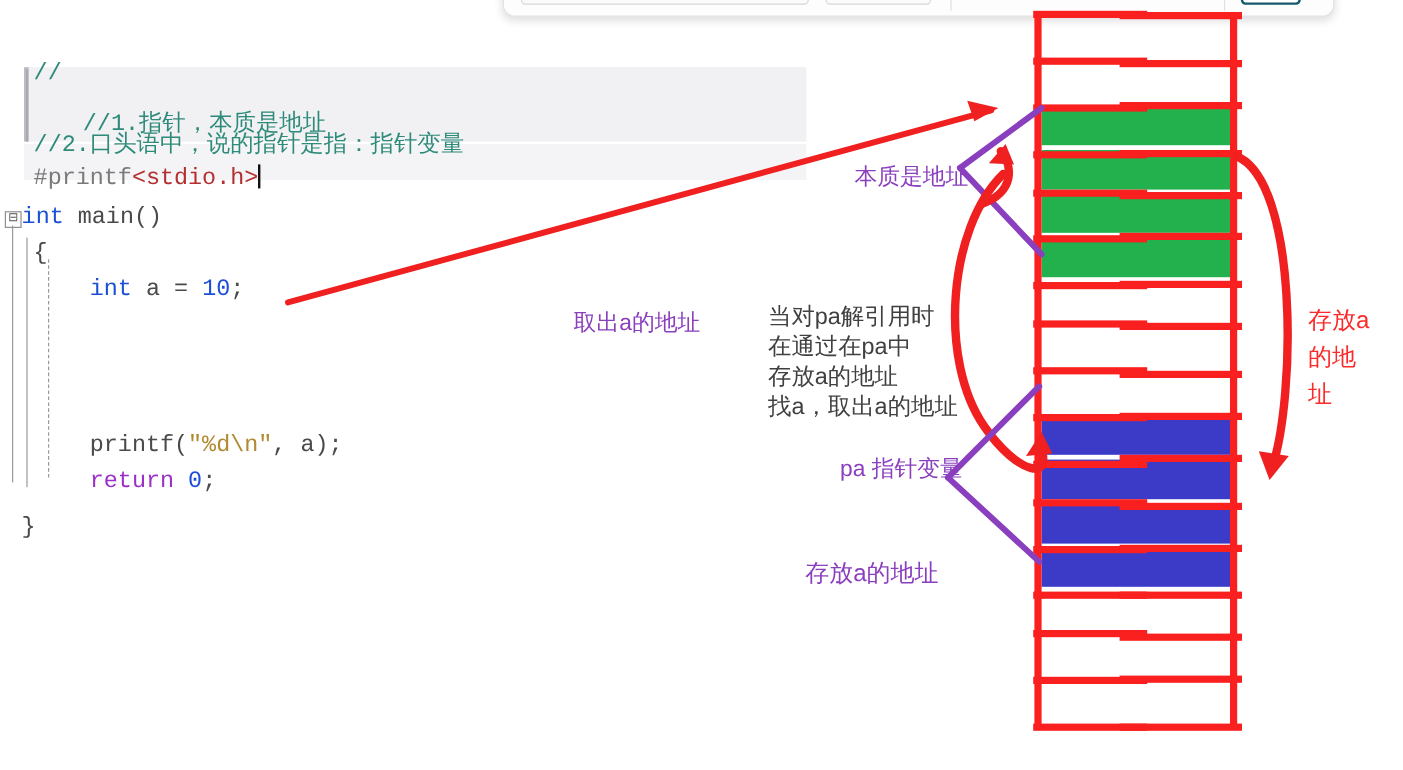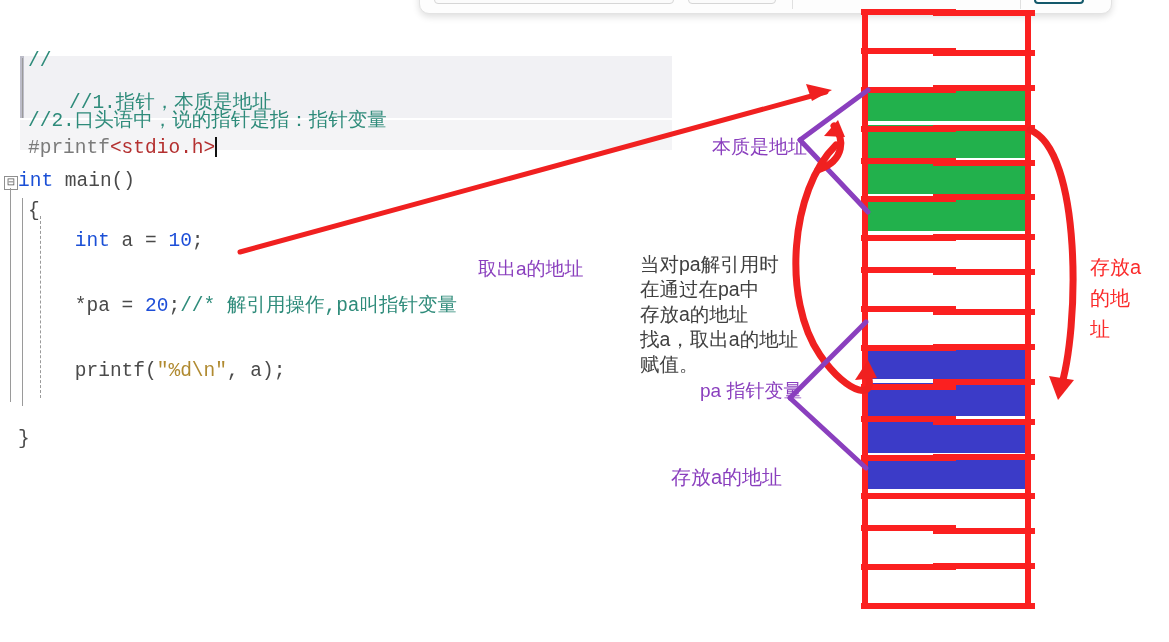--- a/index.html
+++ b/index.html
@@ -105,23 +105,23 @@
     <div class="vline" style="left:22px;top:150px;height:208px;"></div>
     <div class="vdash" style="left:40px;top:168px;height:182px;"></div>
 
     <div class="code-line" style="top:2px;"><span class="cmt">//</span></div>
     <div class="code-line" style="top:40px;margin-left:41px;"><span class="cmt">//1.指针，本质是地址</span></div>
     <div class="code-line" style="top:58px;"><span class="cmt">//2.口头语中，说的指针是指：指针变量</span></div>
     <div class="code-line" style="top:89px;"><span class="pp">#printf</span><span class="inc">&lt;stdio.h&gt;</span><span class="caret"></span></div>
     <div class="code-line" style="left:18px;top:122px;"><span class="kw">int</span><span class="plain"> main()</span></div>
     <div class="code-line" style="top:152px;"><span class="plain">{</span></div>
     <div class="code-line" style="top:182px;"><span class="kw">    int</span><span class="plain"> a = </span><span class="num">10</span><span class="plain">;</span></div>
-    <div class="code-line" style="top:243px;"><span class="plain">    *pa = </span><span class="num">20</span><span class="plain">;</span><span class="cmt">//* 解引用操作,pa叫指针变量</span></div>
     <div class="code-line" style="top:273px;"><span class="plain"></span></div>
     <div class="code-line" style="top:312px;"><span class="plain">    printf(</span><span class="str">"%d\n"</span><span class="plain">, a);</span></div>
+    <div class="code-line" style="top:342px;"><span class="kw2">    return</span><span class="plain"> </span><span class="num">0</span><span class="plain">;</span></div>
     <div class="code-line" style="left:18px;top:380px;"><span class="plain">}</span></div>
   </div>
 
   <div id="mem-grid">
       <div class="mem-cell" style="top: 0px; height: 36.875px;"></div>
       <div class="mem-cell" style="top: 36.875px; height: 36.875px;"></div>
       <div class="mem-cell" style="top: 73.75px; height: 36.875px;">
         <div class="mem-fill" style="background: rgb(34, 177, 76);"></div>
       </div>
       <div class="mem-cell" style="top: 110.625px; height: 36.875px;">
@@ -226,18 +226,18 @@
   </svg>
 
   <div class="ann ann-purple" id="ann-take-addr">取出a的地址</div>
 
   <div class="ann ann-purple" id="ann-a-addr">本质是地址</div>
 
   <div class="ann ann-purple" id="ann-pa-var">pa 指针变量</div>
 
   <div class="ann ann-purple" id="ann-store-a-addr">存放a的地址</div>
 
-  <div class="ann ann-red" id="ann-red-para"><div>当对pa解引用时</div><div>在通过在pa中</div><div>存放a的地址</div><div>找a，取出a的地址</div><div>赋值。</div></div>
+  <div class="ann ann-red" id="ann-red-para"><div>当对pa解引用时</div><div>在通过在pa中</div><div>存放a的地址</div><div>找a，取出a的地址</div></div>
 
   <div class="ann ann-red" id="ann-right-red"><div>存放a</div><div>的地</div><div>址</div></div>
 
 
 </div>
 
 </body></html>

